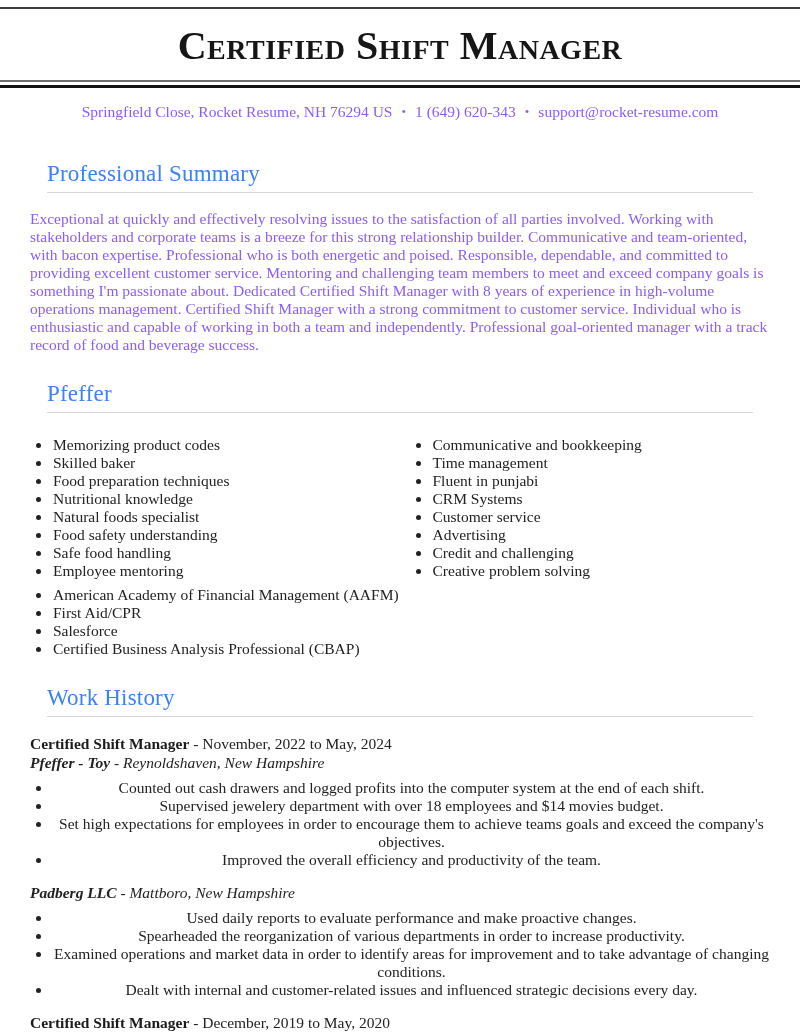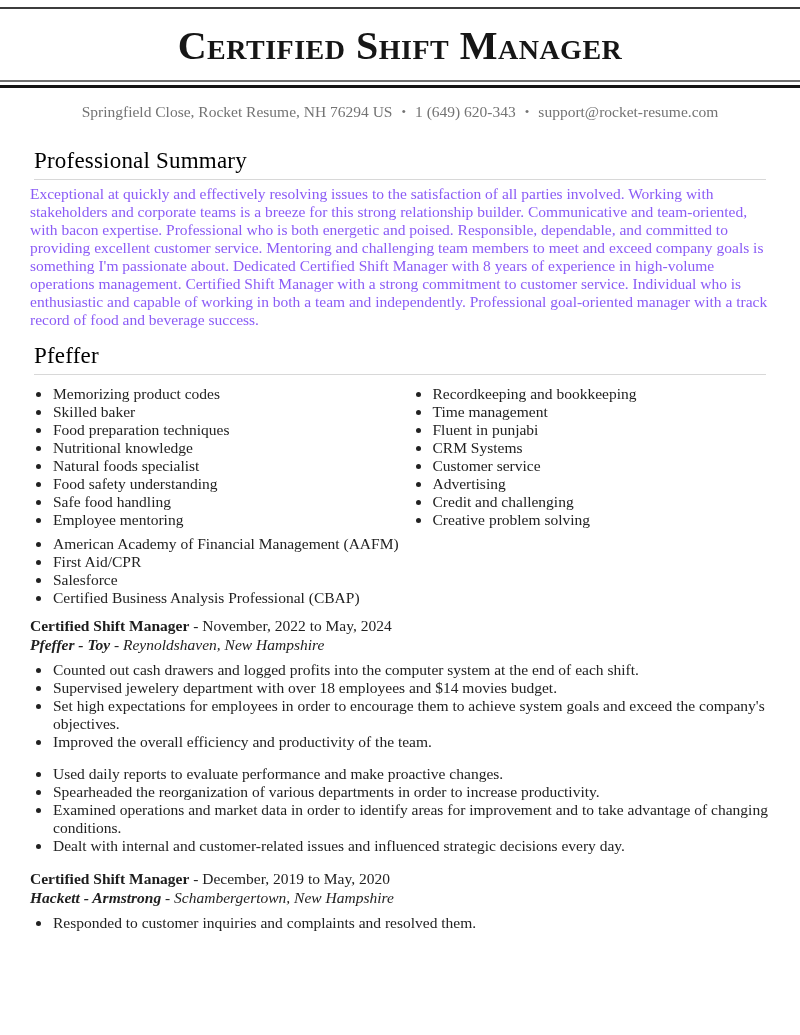--- a/index.html
+++ b/index.html
@@ -31,35 +31,35 @@
     margin-top: 12px;
     height: 3px;
     border-top: 2px solid #6f6f6f;
     border-bottom: 3px solid #141414;
   }
   .contact {
     margin-top: 15px;
     text-align: center;
     font-size: 15.5px;
     line-height: 17px;
-    color: #737373;
+    color: #8b5cf6;
   }
   .contact .sep {
     display: inline-block;
     margin: 0 9px;
     font-size: 13px;
     vertical-align: 1px;
   }
   main { padding: 0 30px; }
   h2.section-heading {
     font-size: 23px;
     line-height: 25px;
     font-weight: 400;
-    color: #000000;
-    margin: 4px;
+    color: #3b82f6;
+    margin: 17px;
     padding: 10px 0 6px 0;
     border-bottom: 1px solid #d8d8d8;
     letter-spacing: 0.2px;
   }
   .section-summary h2.section-heading { padding-top: 24px; }
   p.summary-text {
     margin: 5px 0 0 0;
     font-size: 15.5px;
     line-height: 18px;
     color: #8b5cf6;
@@ -79,21 +79,21 @@
   .two-cols .col { width: 50%; }
   .two-cols .col ul.blist { padding-left: 22px; }
   .two-cols .col.right ul.blist { padding-left: 15px; }
   
   .job { margin-top: 14px; }
   .job.first { margin-top: 9px; }
   .job p { margin: 0; font-size: 15.5px; line-height: 19px; }
   .job .job-title { font-weight: 700; color: #1c1c1c; }
   .job .emp-line { font-style: italic; }
   .job .job-employer { font-weight: 700; }
-  .job ul.blist { margin-top: 7px; }
+  .job ul.blist { margin-top: 7px; text-align: center; }
 </style>
 </head>
 <body>
 
 <header>
   <div class="rule-top"></div>
   <h1 class="title">Certified Shift Manager</h1>
   <div class="rule-double"></div>
   <div class="contact"><span>Springfield Close, Rocket Resume, NH 76294 US</span><span class="sep">•</span><span>1 (649) 620-343</span><span class="sep">•</span><span>support@rocket-resume.com</span></div>
 </header>
@@ -115,21 +115,21 @@
           <li>Food preparation techniques</li>
           <li>Nutritional knowledge</li>
           <li>Natural foods specialist</li>
           <li>Food safety understanding</li>
           <li>Safe food handling</li>
           <li>Employee mentoring</li>
         </ul>
       </div>
       <div class="col right">
         <ul class="blist">
-          <li>Recordkeeping and bookkeeping</li>
+          <li>Communicative and bookkeeping</li>
           <li>Time management</li>
           <li>Fluent in punjabi</li>
           <li>CRM Systems</li>
           <li>Customer service</li>
           <li>Advertising</li>
           <li>Credit and challenging</li>
           <li>Creative problem solving</li>
         </ul>
       </div>
     </div>
@@ -138,33 +138,35 @@
   <section class="section-certifications">
     <ul class="blist">
       <li>American Academy of Financial Management (AAFM)</li>
       <li>First Aid/CPR</li>
       <li>Salesforce</li>
       <li>Certified Business Analysis Professional (CBAP)</li>
     </ul>
   </section>
 
   <section class="section-work">
+    <h2 class="section-heading">Work History</h2>
 
     <div class="job first">
       <p class="title-line"><span class="job-title">Certified Shift Manager</span> <span>-</span> <span>November, 2022 to May, 2024</span></p>
       <p class="emp-line"><span class="job-employer">Pfeffer - Toy</span> <span>-</span> <span>Reynoldshaven, New Hampshire</span></p>
       <ul class="blist">
         <li>Counted out cash drawers and logged profits into the computer system at the end of each shift.</li>
         <li>Supervised jewelery department with over 18 employees and $14 movies budget.</li>
-        <li>Set high expectations for employees in order to encourage them to achieve system goals and exceed the company's objectives.</li>
+        <li>Set high expectations for employees in order to encourage them to achieve teams goals and exceed the company's objectives.</li>
         <li>Improved the overall efficiency and productivity of the team.</li>
       </ul>
     </div>
 
     <div class="job">
+      <p class="emp-line"><span class="job-employer">Padberg LLC</span> <span>-</span> <span>Mattboro, New Hampshire</span></p>
       <ul class="blist">
         <li>Used daily reports to evaluate performance and make proactive changes.</li>
         <li>Spearheaded the reorganization of various departments in order to increase productivity.</li>
         <li>Examined operations and market data in order to identify areas for improvement and to take advantage of changing conditions.</li>
         <li>Dealt with internal and customer-related issues and influenced strategic decisions every day.</li>
       </ul>
     </div>
 
     <div class="job">
       <p class="title-line"><span class="job-title">Certified Shift Manager</span> <span>-</span> <span>December, 2019 to May, 2020</span></p>

